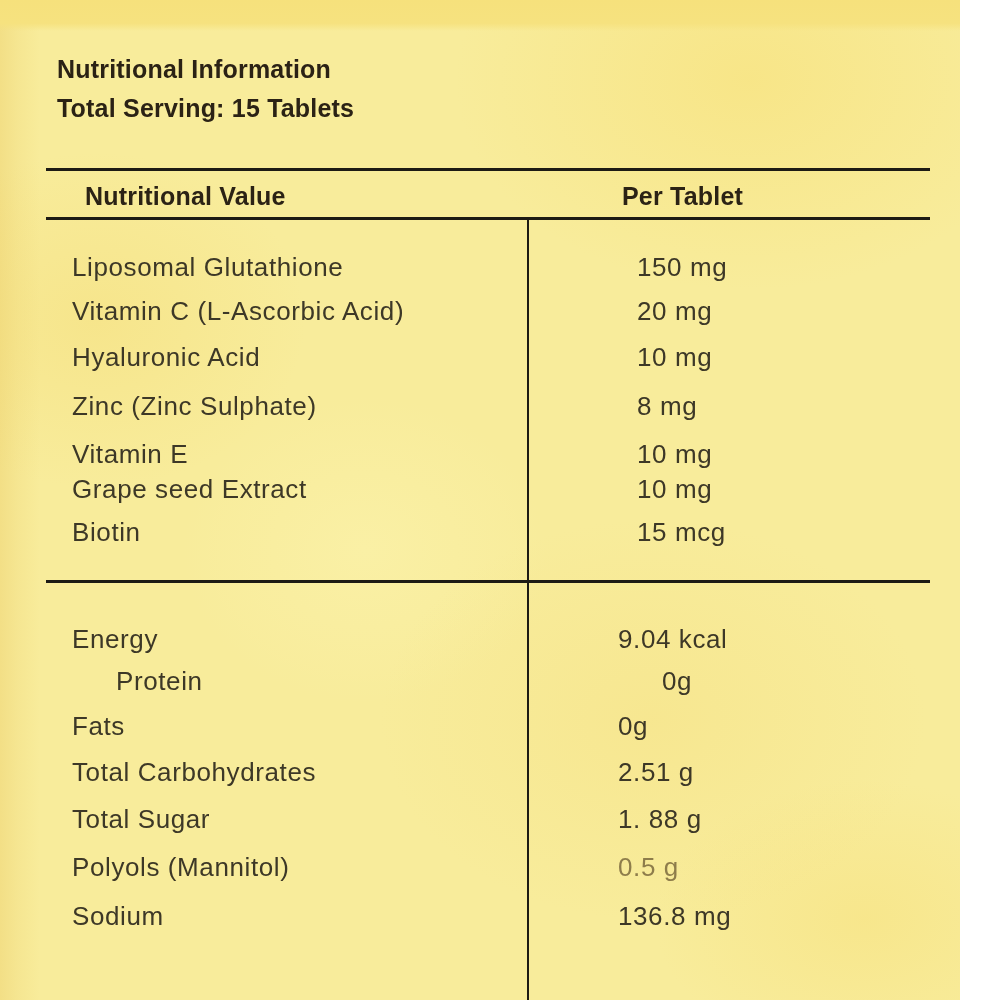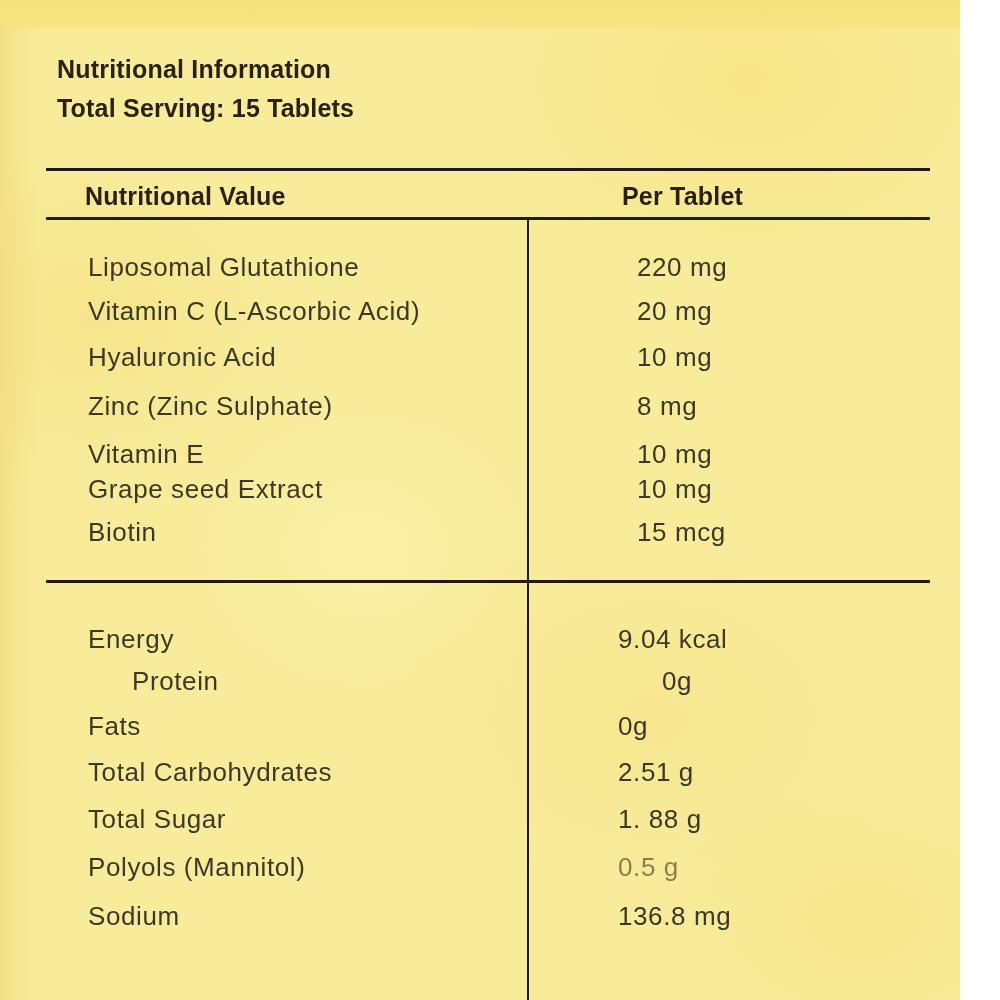--- a/index.html
+++ b/index.html
@@ -78,21 +78,21 @@
     position: absolute;
     left: 0;
     width: 100%;
     height: 32px;
     color: #3d3827;
     font-size: 26px;
     font-weight: 400;
     letter-spacing: 0.6px;
     white-space: nowrap;
   }
-  .row .lbl { position: absolute; left: 88px; }
+  .row .lbl { position: absolute; left: 72px; }
   .row .val { position: absolute; left: 637px; }
   .s2 .row .val { left: 618px; }
   
   .s1 .row:nth-of-type(1) { top: 252px; }
   .s1 .row:nth-of-type(2) { top: 296px; }
   .s1 .row:nth-of-type(3) { top: 342px; }
   .s1 .row:nth-of-type(4) { top: 391px; }
   .s1 .row:nth-of-type(5) { top: 439px; }
   .s1 .row:nth-of-type(6) { top: 474px; }
   .s1 .row:nth-of-type(7) { top: 517px; }
@@ -122,21 +122,21 @@
 
   <div class="col-head name">Nutritional Value</div>
   <div class="col-head per">Per Tablet</div>
 
   <div class="hr hr2"></div>
   <div class="vline"></div>
 
   <section class="s1">
     <div class="row">
       <span class="lbl">Liposomal Glutathione</span>
-      <span class="val">220 mg</span>
+      <span class="val">150 mg</span>
     </div>
     <div class="row">
       <span class="lbl">Vitamin C (L-Ascorbic Acid)</span>
       <span class="val">20 mg</span>
     </div>
     <div class="row">
       <span class="lbl">Hyaluronic Acid</span>
       <span class="val">10 mg</span>
     </div>
     <div class="row">

